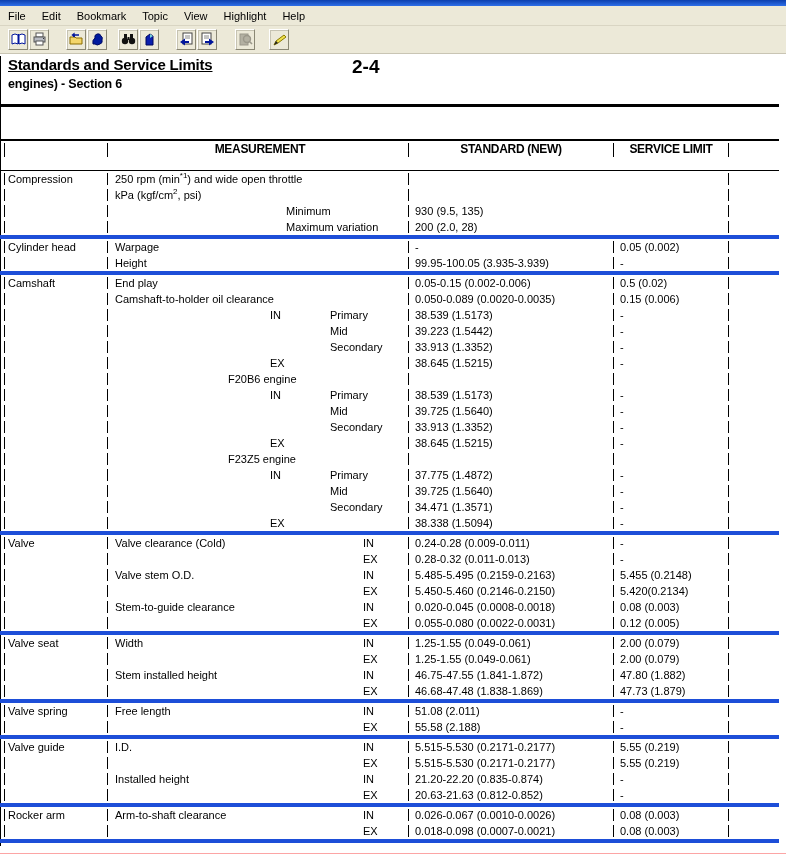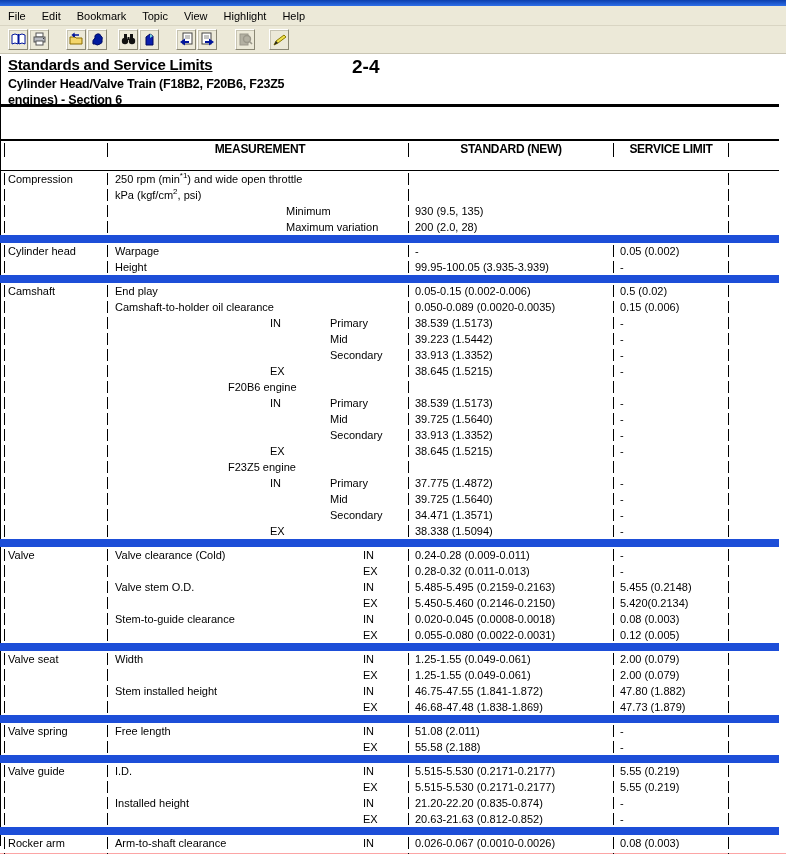--- a/index.html
+++ b/index.html
@@ -31,21 +31,21 @@
   .title-rule { position:absolute; left:0; top:50px; width:779px; height:3px; background:#000; }
 
   
   .svc-table { position:absolute; left:0; top:85px; width:779px; }
   .tbl-header { position:relative; height:32px; border-top:2px solid #000; border-bottom:1px solid #000; }
   .tbl-header .hdr { position:absolute; top:1px; font-size:12px; font-weight:bold;
                      letter-spacing:-0.3px; text-align:center; white-space:nowrap; }
   .hdr-measurement { left:115px; width:290px; }
   .hdr-standard    { left:412px; width:198px; }
   .hdr-service     { left:616px; width:110px; }
-  .section { position:relative; border-bottom:8px solid #1d4ed8; }
+  .section { position:relative; border-bottom:4px solid #1d4ed8; }
   .trow { position:relative; height:16px; }
   .trow span.cell { position:absolute; top:0; font-size:11px; line-height:16px; white-space:nowrap; }
   .trow sup { font-size:8px; vertical-align:super; line-height:0; }
   .c-cat      { left:8px; }
   .c-label    { left:115px; }
   .c-engine   { left:228px; }
   .c-inexcam  { left:270px; }
   .c-pos      { left:330px; }
   .c-min      { left:286px; }
   .c-inex     { left:363px; }
@@ -160,21 +160,20 @@
           </svg>
         </span>
       </button>
     </div>
 
   <div class="document">
     <div class="left-border"></div>
     <div class="page-title">Standards and Service Limits</div>
     <div class="page-number">2-4</div>
     <div class="subtitle">
-      <div>Cylinder Head/Valve Train (F18B2, F20B6, F23Z5</div>
       <div>engines) - Section 6</div>
     </div>
     <div class="title-rule"></div>
 
     <div class="svc-table">
       <div class="tbl-header">
         <span class="hdr hdr-measurement">MEASUREMENT</span>
         <span class="hdr hdr-standard">STANDARD (NEW)</span>
         <span class="hdr hdr-service">SERVICE LIMIT</span>
       <span class="pipe" style="left: 4px;"></span>

